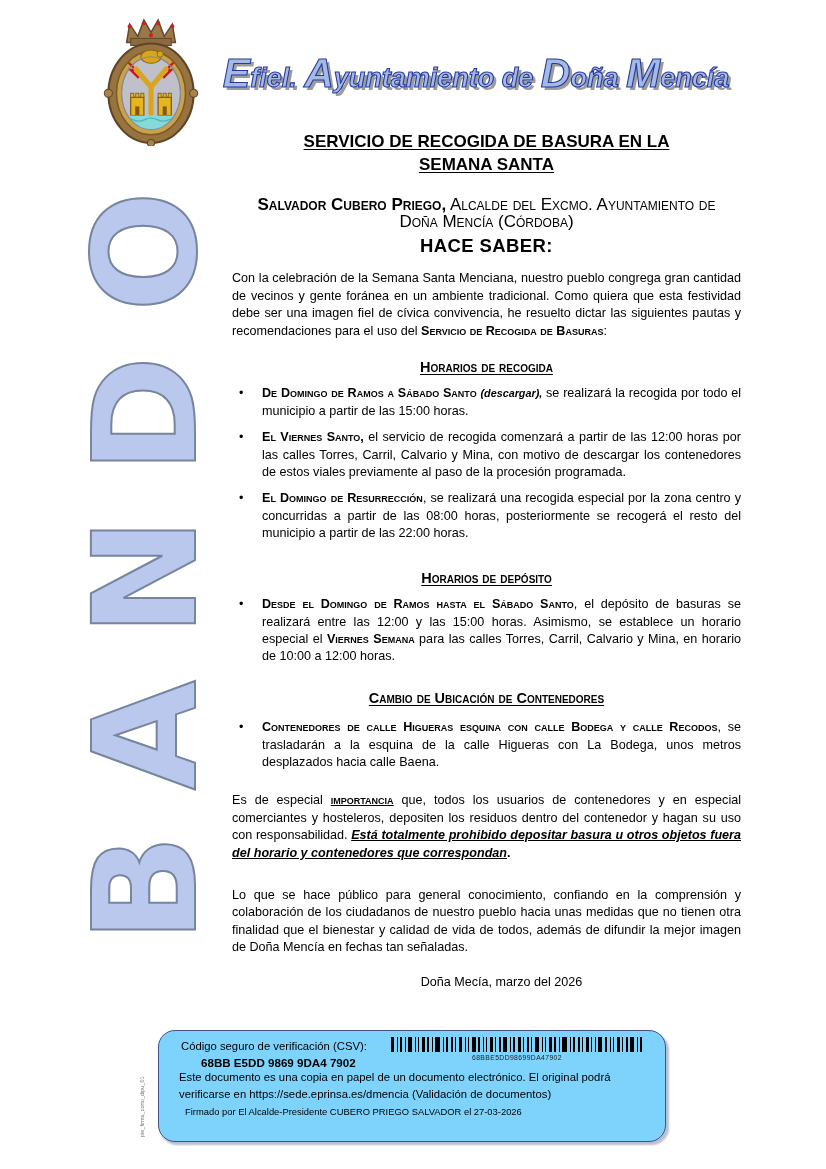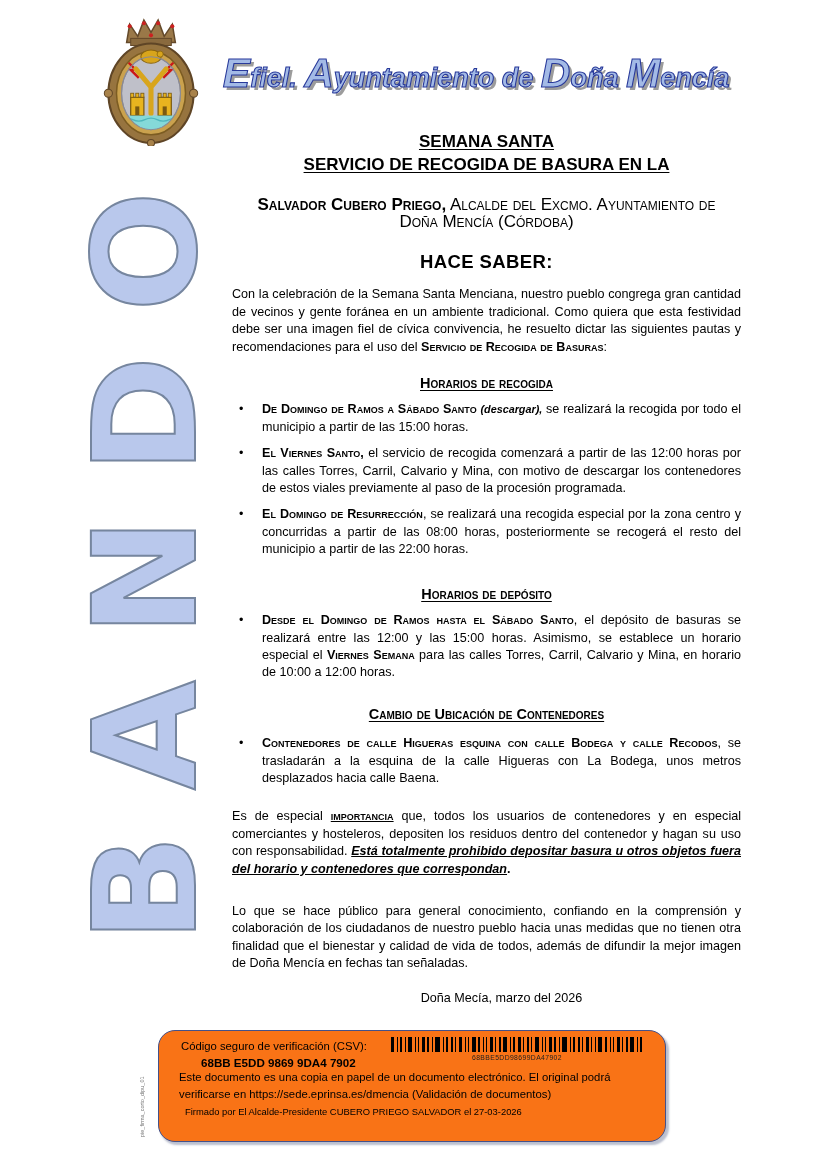--- a/index.html
+++ b/index.html
@@ -28,42 +28,42 @@
     text-shadow:3px 3px 0 #9c9c9c;
   }
   .orgname .cap { font-size:41px; }
 
   
   .main { position:absolute; left:232px; top:0; width:509px; padding-top:130px;
           font-size:12.6px; line-height:17.4px; }
   .title { text-align:center; font-weight:bold; font-size:17px; line-height:23px; }
   .title .tl { text-decoration:underline; text-underline-offset:2px; }
   .subtitle { margin-top:20px; text-align:center; font-size:17px; line-height:17px; padding:0 10px; }
-  .hace { margin-top:23px; text-align:center; font-weight:bold; font-size:18.5px; letter-spacing:0.4px; }
+  .hace { margin-top:7px; text-align:center; font-weight:bold; font-size:18.5px; letter-spacing:0.4px; }
   .para { text-align:justify; }
   .mt-intro { margin-top:16px; }
   .sec-h { text-align:center; font-weight:bold; font-size:14.5px; font-variant:small-caps;
            text-decoration:underline; text-underline-offset:2px; }
   .mt-h1 { margin-top:19px; } .mt-h2 { margin-top:27px; } .mt-h3 { margin-top:24px; }
   .bullet { display:flex; margin-top:9px; }
   .bullet .dot { width:30px; box-sizing:border-box; padding-left:7px; }
   .bullet .btext { flex:1; text-align:justify; }
   .mt-b3 { margin-top:12px; }
   .mt-imp { margin-top:21px; } .mt-close { margin-top:25px; }
   .dateline { margin-top:17px; text-align:center; padding-left:30px; }
 
   
   .b { font-weight:bold; } .i { font-style:italic; }
   .u { text-decoration:underline; text-underline-offset:1px; }
   .sc { font-variant:small-caps; } .sm { font-size:10.8px; }
 
   
   .footer-box {
     position:absolute; left:158px; top:1030px; width:506px; height:110px;
-    border:1.6px solid #44518a; border-radius:17px; background:#f97316;
+    border:1.6px solid #44518a; border-radius:17px; background:#7dd3fc;
     box-shadow:2.5px 3px 2px rgba(130,138,165,0.55);
   }
   .csv-label { position:absolute; left:22px; top:9px; font-size:11.3px; }
   .csv-code  { position:absolute; left:42px; top:25px; font-size:11.6px; font-weight:bold; }
   .barcode { position:absolute; left:232px; top:6px; width:252px; height:15px;
              display:flex; justify-content:space-between; align-items:stretch; }
   .barcode i { display:block; height:100%; background:#000; flex:0 0 auto; }
   .barcode-text { position:absolute; left:232px; top:23px; width:252px; text-align:center;
                   font-size:6.8px; color:#222; letter-spacing:0.4px; }
   .f-note { position:absolute; left:20px; top:38px; width:480px; font-size:11.3px; line-height:16.5px; }
@@ -122,22 +122,22 @@
       </g>
       <ellipse cx="56" cy="80" rx="29" ry="36" fill="none" stroke="#8a8a94" stroke-width="1"></ellipse>
     </svg>
   </div>
 
   <div class="orgname"><span class="cap">E</span><span>fiel. </span><span class="cap">A</span><span>yuntamiento de </span><span class="cap">D</span><span>oña </span><span class="cap">M</span><span>encía</span></div>
 
   <div class="main">
 
     <div class="title">
+      <div class="tl">SERVICIO DE RECOGIDA DE BASURA EN LA</div>
       <div class="tl">SEMANA SANTA</div>
-      <div class="tl">SERVICIO DE RECOGIDA DE BASURA EN LA</div>
     </div>
 
     <div class="subtitle"><span class="b sc">Salvador Cubero Priego,</span><span class="sc"> Alcalde del Excmo. Ayuntamiento de Doña Mencía (Córdoba)</span></div>
 
     <div class="hace">HACE SABER:</div>
 
     <div class="para mt-intro"><span>Con la celebración de la Semana Santa Menciana, nuestro pueblo congrega gran cantidad de vecinos y gente foránea en un ambiente tradicional. Como quiera que esta festividad debe ser una imagen fiel de cívica convivencia, he resuelto dictar las siguientes pautas y recomendaciones para el uso del </span><span class="b sc">Servicio de Recogida de Basuras</span><span>:</span></div>
 
     <div class="sec-h mt-h1">Horarios de recogida</div>
     <div class="bullet">

